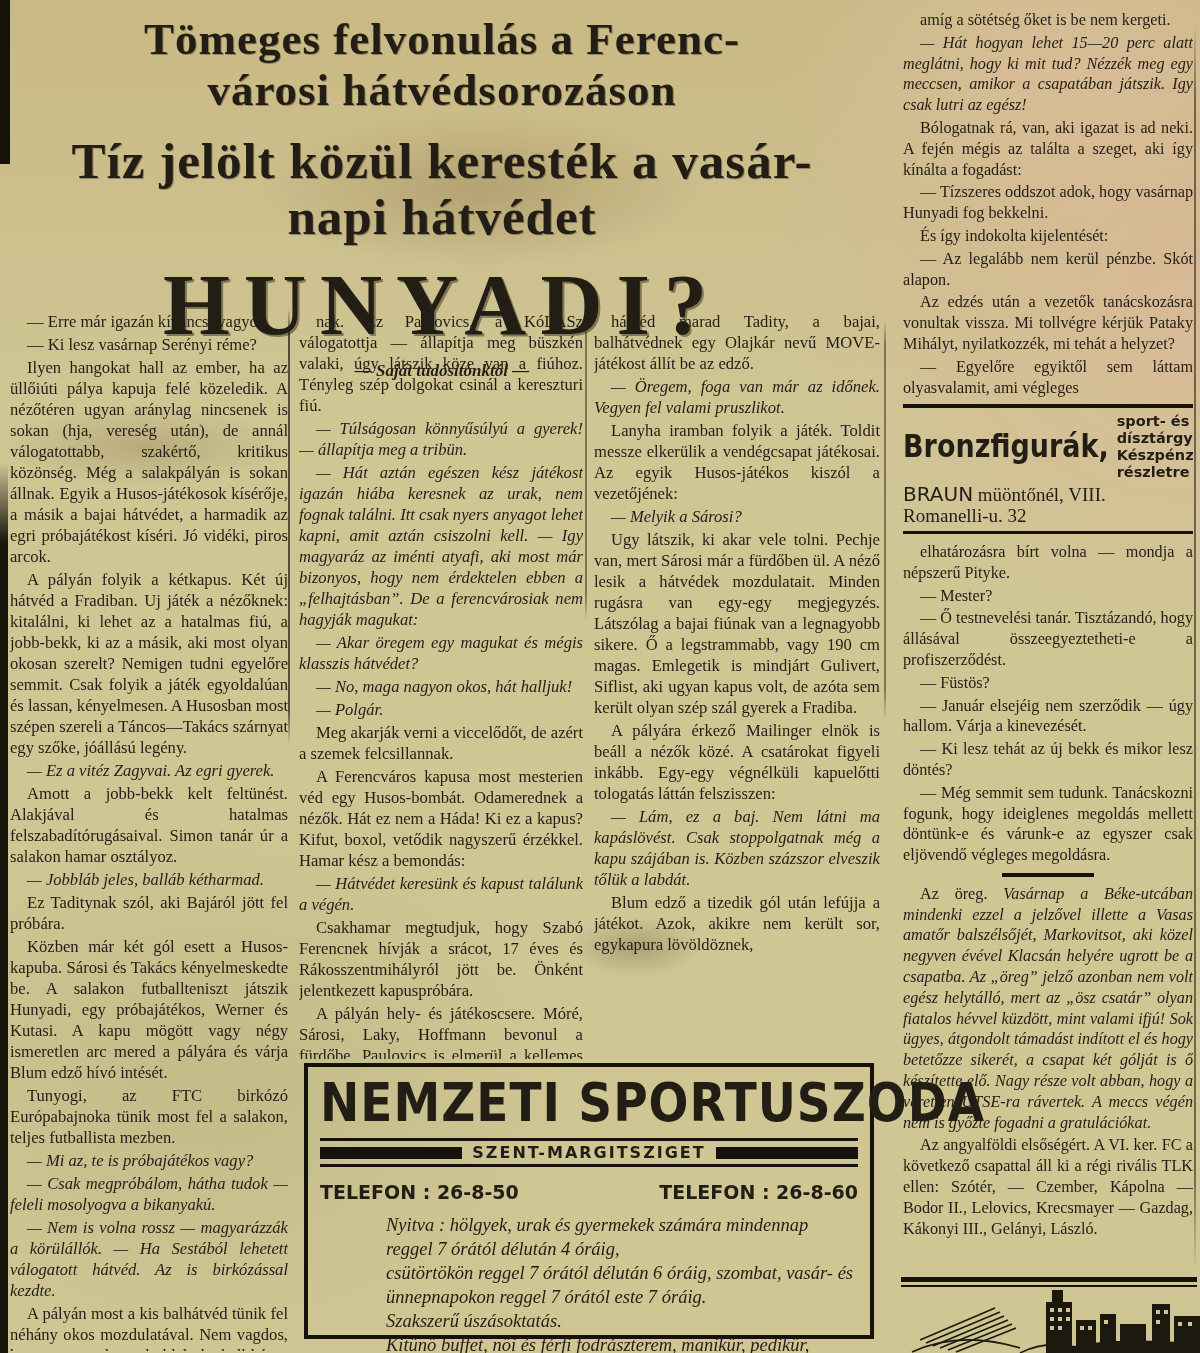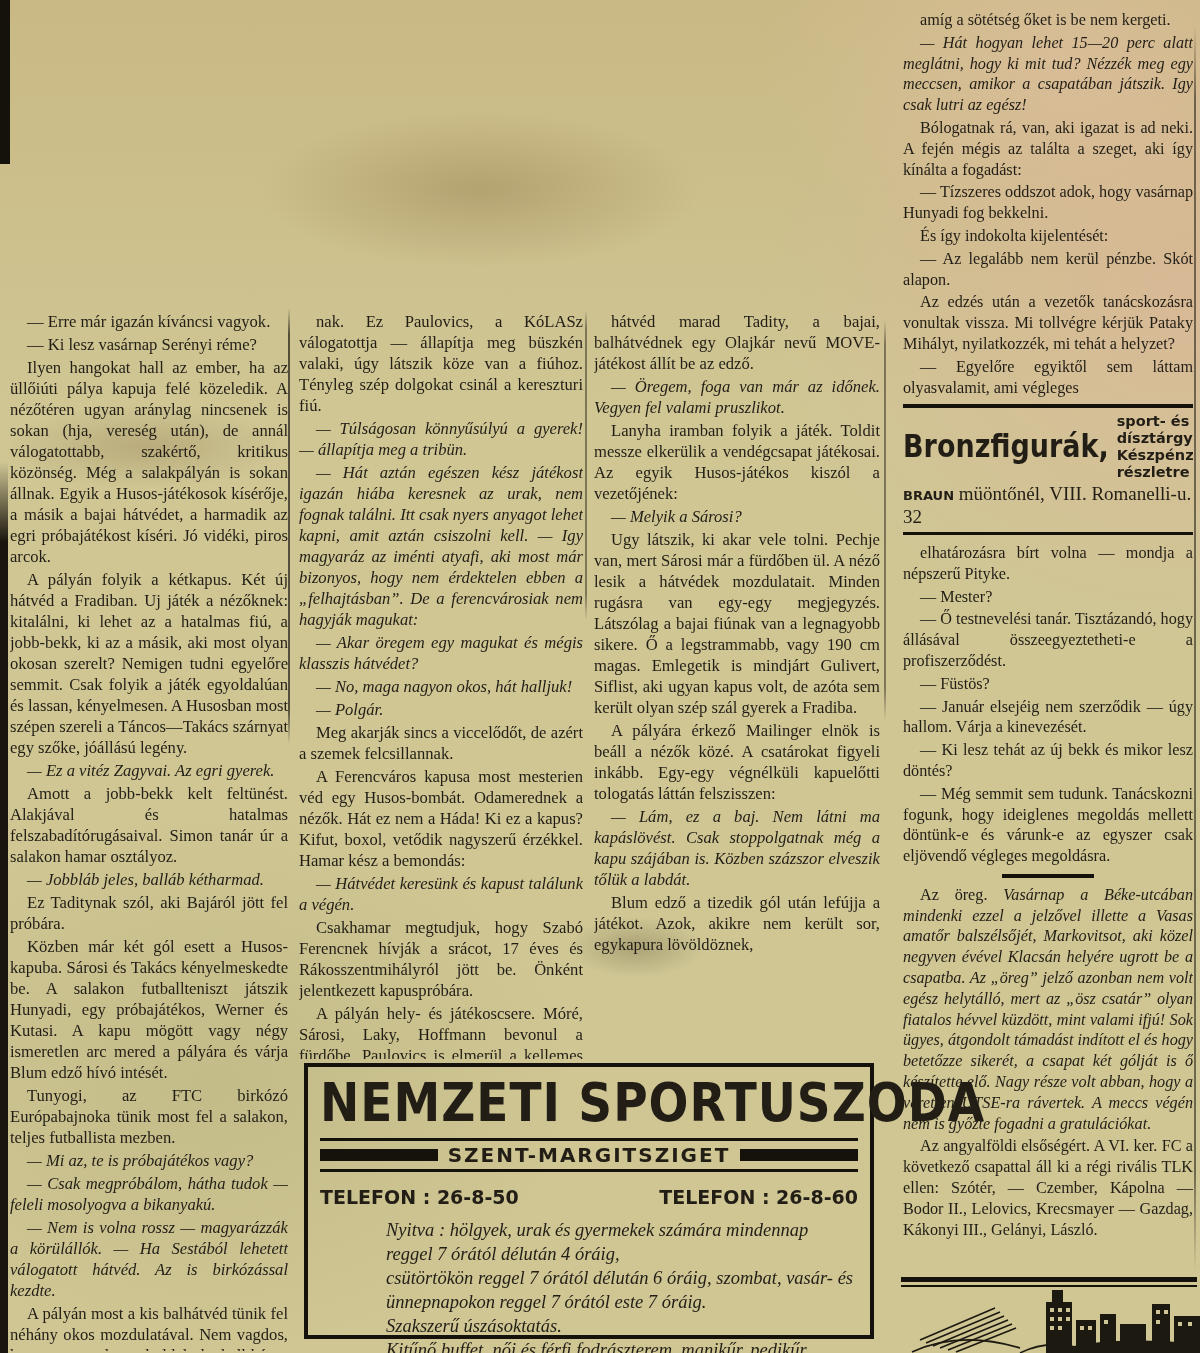--- a/index.html
+++ b/index.html
@@ -45,33 +45,33 @@
       background:linear-gradient(180deg,transparent,#1a160d 9%,#1a160d 100%);}
   
   .bronz{border-top:4px solid #15120b;border-bottom:3px solid #15120b;
          padding:5px 0 4px;margin:6px 0 8px;text-indent:0;}
   .bronz-row{display:flex;align-items:center;gap:8px;}
   .bronz-title{font-family:"DejaVu Sans","Liberation Sans",sans-serif;font-weight:bold;
          font-size:27px;letter-spacing:0px;transform:scaleY(1.15);white-space:nowrap;}
   .bronz-right{font-family:"DejaVu Sans","Liberation Sans",sans-serif;font-weight:bold;
          font-size:14.5px;line-height:17px;text-align:left;}
   .bronz-line3{font-size:19px;margin-top:3px;text-align:left;}
-  .bronz-line3 .foundry{font-family:"DejaVu Sans","Liberation Sans",sans-serif;font-weight:bold;font-size:13px;margin-top:32px;}
+  .bronz-line3 .foundry{font-family:"DejaVu Sans","Liberation Sans",sans-serif;font-weight:normal;font-size:20px;margin-top:32px;}
   .short-divider{width:92px;height:4px;background:#15120b;margin:7px auto 7px;}
   
   .pool-ad{position:absolute;left:304px;top:1063px;width:570px;height:276px;
            border:4px solid #15120b;box-sizing:border-box;padding:6px 12px 0;}
   .pool-title{font-family:"DejaVu Sans","Liberation Sans",sans-serif;font-weight:bold;
            font-size:47px;letter-spacing:1px;text-align:center;transform:scaleY(1.12);
            margin-top:2px;white-space:nowrap;}
   .pool-banner{display:flex;align-items:center;margin-top:8px;border-top:3px solid #15120b;
            border-bottom:3px solid #15120b;padding:2px 0;}
   .pool-banner .bar{flex:1;height:12px;background:#15120b;}
   .pool-banner .label{font-family:"DejaVu Sans","Liberation Sans",sans-serif;font-weight:bold;
-           font-size:20px;letter-spacing:2px;padding:0 10px;white-space:nowrap;}
+           font-size:16px;letter-spacing:2px;padding:0 10px;white-space:nowrap;}
   .pool-tel{display:flex;justify-content:space-between;margin-top:14px;
            font-family:"DejaVu Sans","Liberation Sans",sans-serif;font-weight:bold;font-size:19px;}
   .pool-body{font-style:italic;font-size:18.5px;line-height:24px;margin:10px 0 0 66px;}
   .pool-body p{margin:0;}
   
   .bottom-rule{position:absolute;left:901px;top:1277px;width:296px;height:3px;
            border-top:5px solid #15120b;border-bottom:2px solid #15120b;box-sizing:content-box;}
   .illustration{position:absolute;left:900px;top:1290px;width:300px;height:63px;}
 </style>
 </head>
@@ -80,20 +80,28 @@
 <div class="page">
 
   <div class="edge-bar-top"></div>
   <div class="edge-bar-bottom"></div>
 
   <div class="vrule" style="left:288px;top:308px;height:436px;"></div>
   <div class="vrule" style="left:585px;top:310px;height:310px;opacity:.5;"></div>
   <div class="vrule" style="left:884px;top:320px;height:400px;opacity:.5;"></div>
   <div class="vrule" style="left:1194px;top:25px;height:1245px;opacity:.6;"></div>
 
+  <div class="masthead">
+    <div class="hl1">Tömeges felvonulás a Ferenc-</div>
+    <div class="hl1">városi hátvédsorozáson</div>
+    <div class="hl2">Tíz jelölt közül keresték a vasár-</div>
+    <div class="hl2" style="margin-top:0;">napi hátvédet</div>
+    <div class="main-title">HUNYADI?</div>
+    <div class="byline">— Saját tudósítónktól —</div>
+  </div>
 
   <div class="col" id="col1">
 
   <p> <span>— Erre már igazán kíváncsi vagyok.</span></p>
       <p> <span>— Ki lesz vasárnap Serényi réme?</span></p>
       <p> <span>Ilyen hangokat hall az ember, ha az üllőiúti pálya kapuja felé közeledik. A nézőtéren ugyan aránylag nincsenek is sokan (hja, vereség után), de annál válogatottabb, szakértő, kritikus közönség. Még a salakpályán is sokan állnak. Egyik a Husos-játékosok kísérője, a másik a bajai hátvédet, a harmadik az egri próbajátékost kíséri. Jó vidéki, piros arcok.</span></p>
       <p> <span>A pályán folyik a kétkapus. Két új hátvéd a Fradiban. Uj játék a nézőknek: kitalálni, ki lehet az a hatalmas fiú, a jobb-bekk, ki az a másik, aki most olyan okosan szerelt? Nemigen tudni egyelőre semmit. Csak folyik a játék egyoldalúan és lassan, kényelmesen. A Husosban most szépen szereli a Táncos—Takács szárnyat egy szőke, jóállású legény.</span></p>
       <p class="it"> <span>— Ez a vitéz Zagyvai. Az egri gyerek.</span></p>
       <p> <span>Amott a jobb-bekk kelt feltünést. Alakjával és hatalmas felszabadítórugásaival. Simon tanár úr a salakon hamar osztályoz.</span></p>
       <p class="it"> <span>— Jobbláb jeles, balláb kétharmad.</span></p>
@@ -107,21 +115,21 @@
     </div>
 
   <div class="col" id="col2">
 
   <p> <span>nak. Ez Paulovics, a KóLASz válogatottja — állapítja meg büszkén valaki, úgy látszik köze van a fiúhoz. Tényleg szép dolgokat csinál a kereszturi fiú.</span></p>
       <p class="it"> <span>— Túlságosan könnyűsúlyú a gyerek! — állapítja meg a tribün.</span></p>
       <p class="it"> <span>— Hát aztán egészen kész játékost igazán hiába keresnek az urak, nem fognak találni. Itt csak nyers anyagot lehet kapni, amit aztán csiszolni kell. — Igy magyaráz az iménti atyafi, aki most már bizonyos, hogy nem érdektelen ebben a „felhajtásban”. De a ferencvárosiak nem hagyják magukat:</span></p>
       <p class="it"> <span>— Akar öregem egy magukat és mégis klasszis hátvédet?</span></p>
       <p class="it"> <span>— No, maga nagyon okos, hát halljuk!</span></p>
       <p class="it"> <span>— Polgár.</span></p>
-      <p> <span>Meg akarják sincs a viccelődőt, de azért a szemek felcsillannak.</span></p>
+      <p> <span>Meg akarják verni a viccelődőt, de azért a szemek felcsillannak.</span></p>
       <p> <span>A Ferencváros kapusa most mesterien véd egy Husos-bombát. Odamerednek a nézők. Hát ez nem a Háda! Ki ez a kapus? Kifut, boxol, vetődik nagyszerű érzékkel. Hamar kész a bemondás:</span></p>
       <p class="it"> <span>— Hátvédet keresünk és kapust találunk a végén.</span></p>
       <p> <span>Csakhamar megtudjuk, hogy Szabó Ferencnek hívják a srácot, 17 éves és Rákosszentmihályról jött be. Önként jelentkezett kapuspróbára.</span></p>
       <p> <span>A pályán hely- és játékoscsere. Móré, Sárosi, Laky, Hoffmann bevonul a fürdőbe. Paulovics is elmerül a kellemes meleg vízben. A Ferencváros halfsora most Hunyadi, Toldi, Papp. Székely a center, Kovács balösszekötő. Jobb-</span></p>
     </div>
 
   <div class="col" id="col3">
 
   <p> <span>hátvéd marad Tadity, a bajai, balhátvédnek egy Olajkár nevű MOVE-játékost állít be az edző.</span></p>
       <p class="it"> <span>— Öregem, foga van már az időnek. Vegyen fel valami pruszlikot.</span></p>

